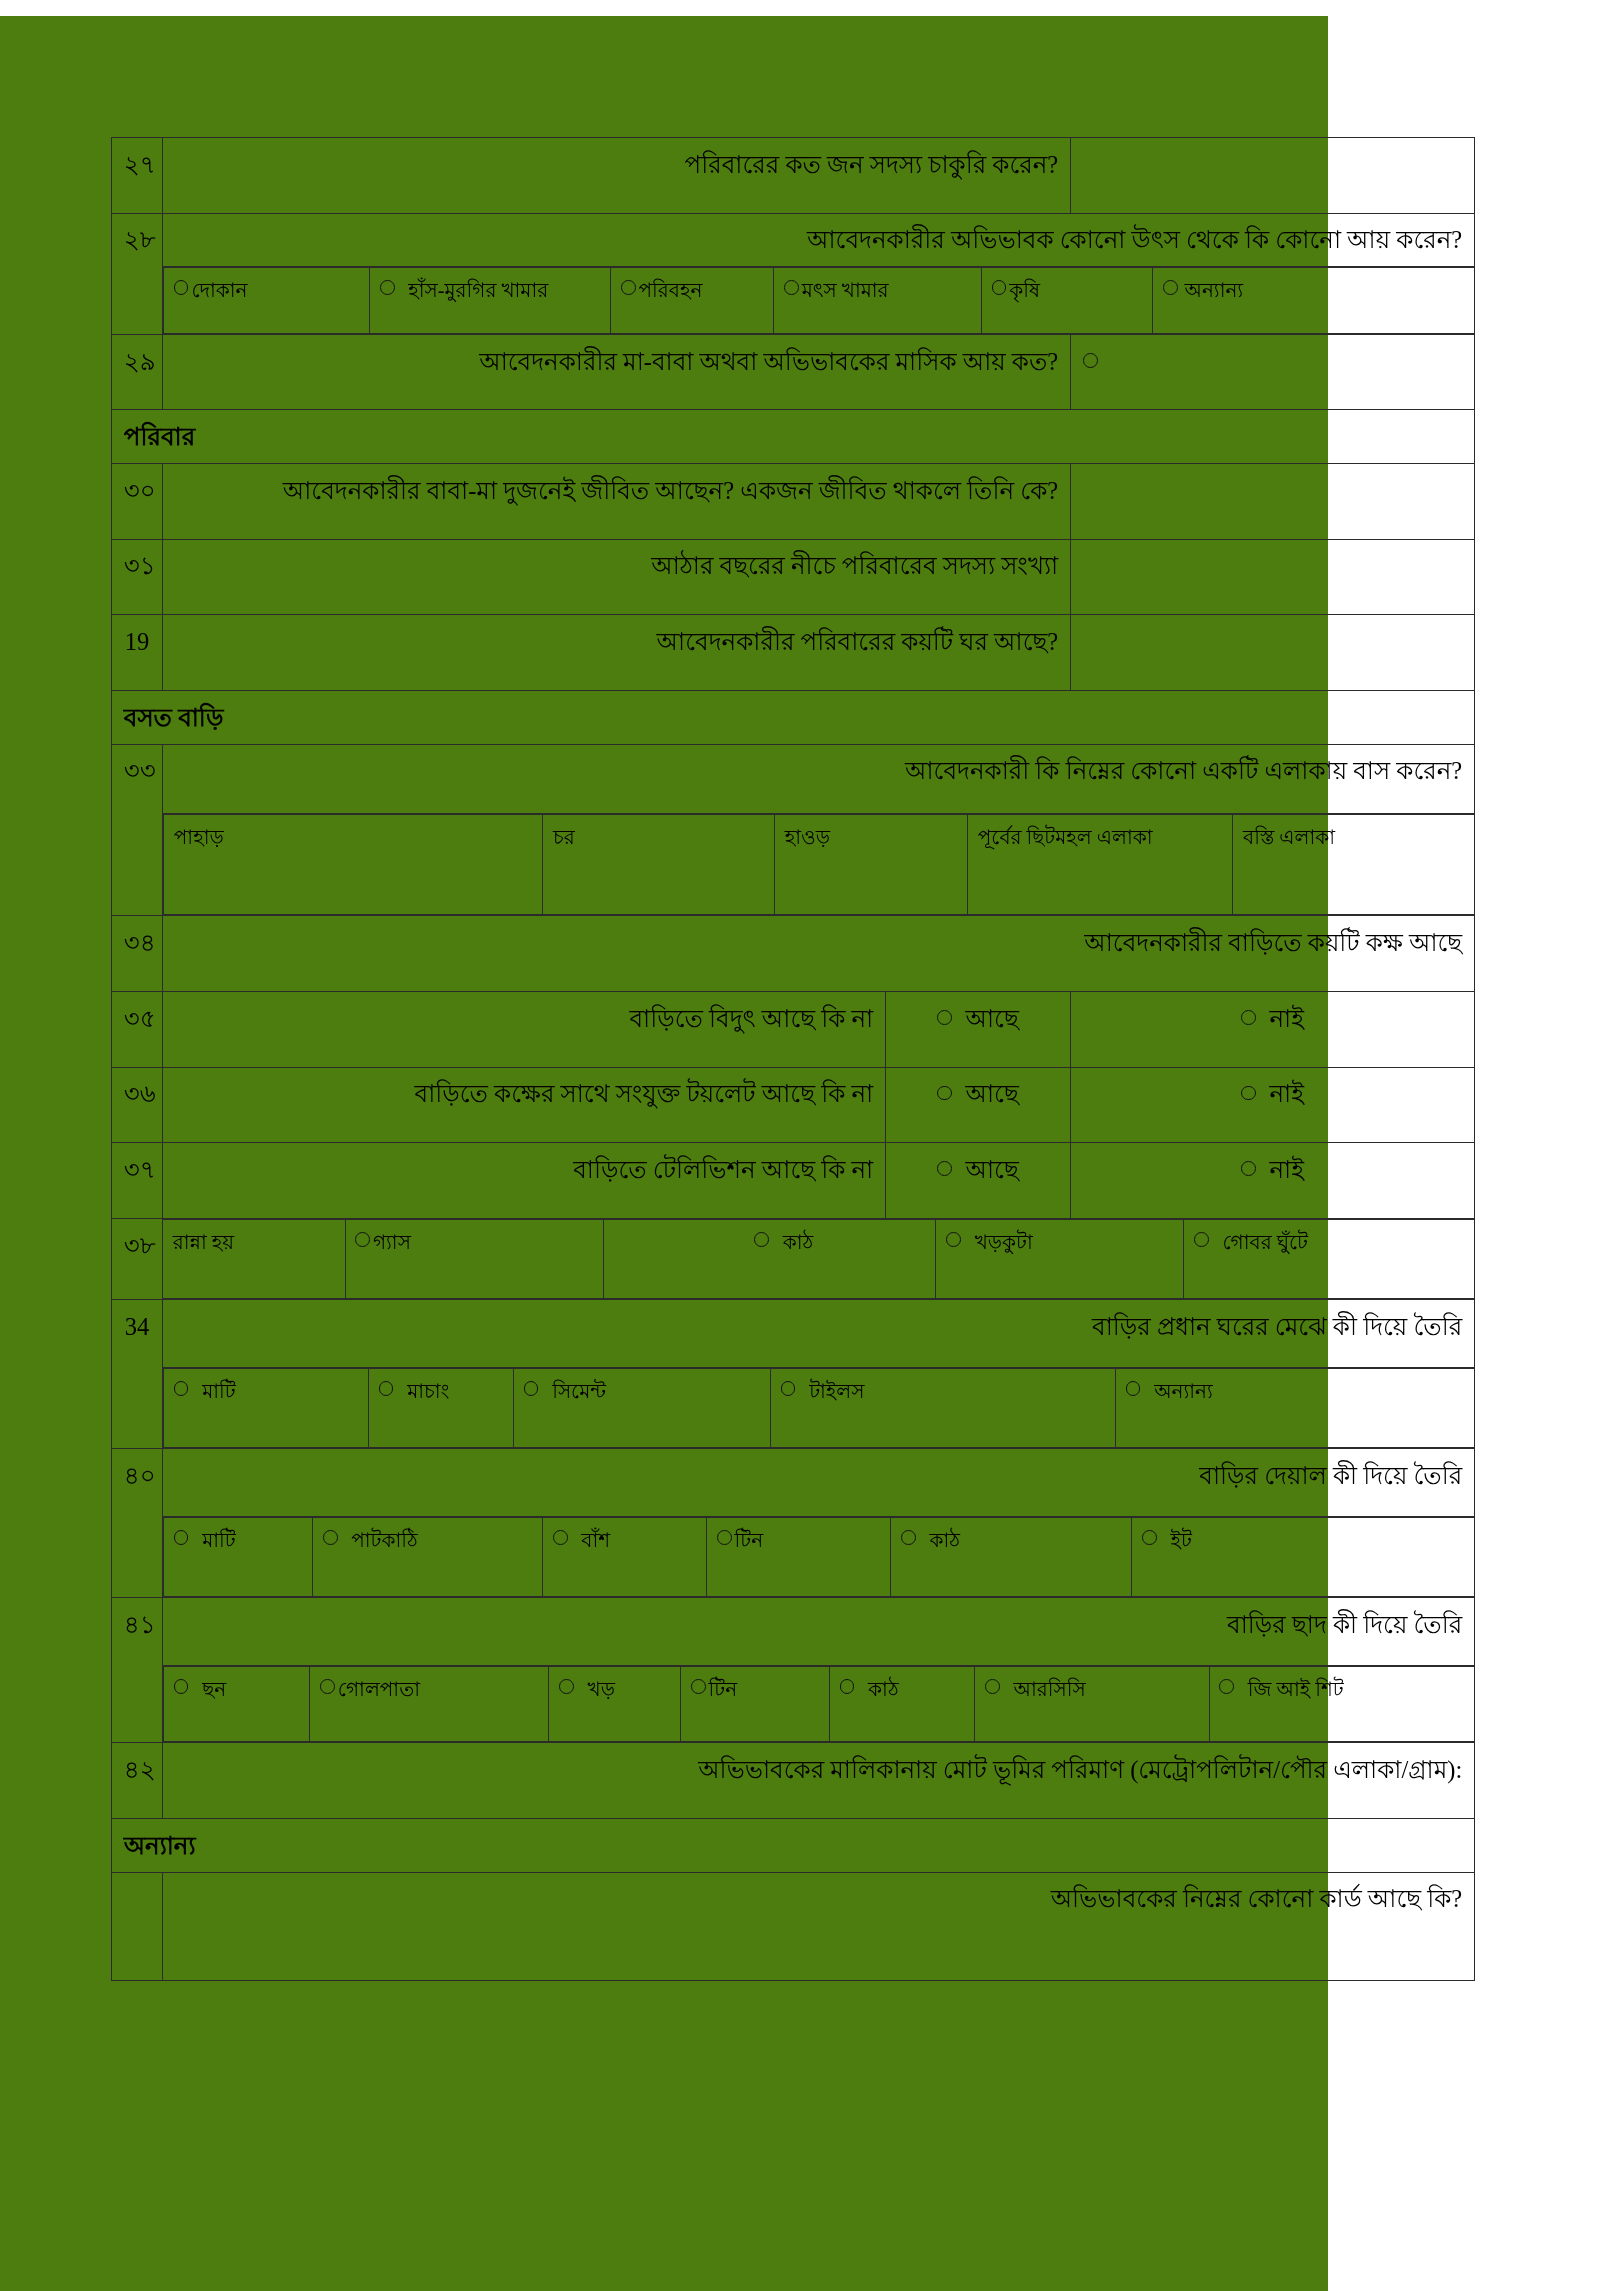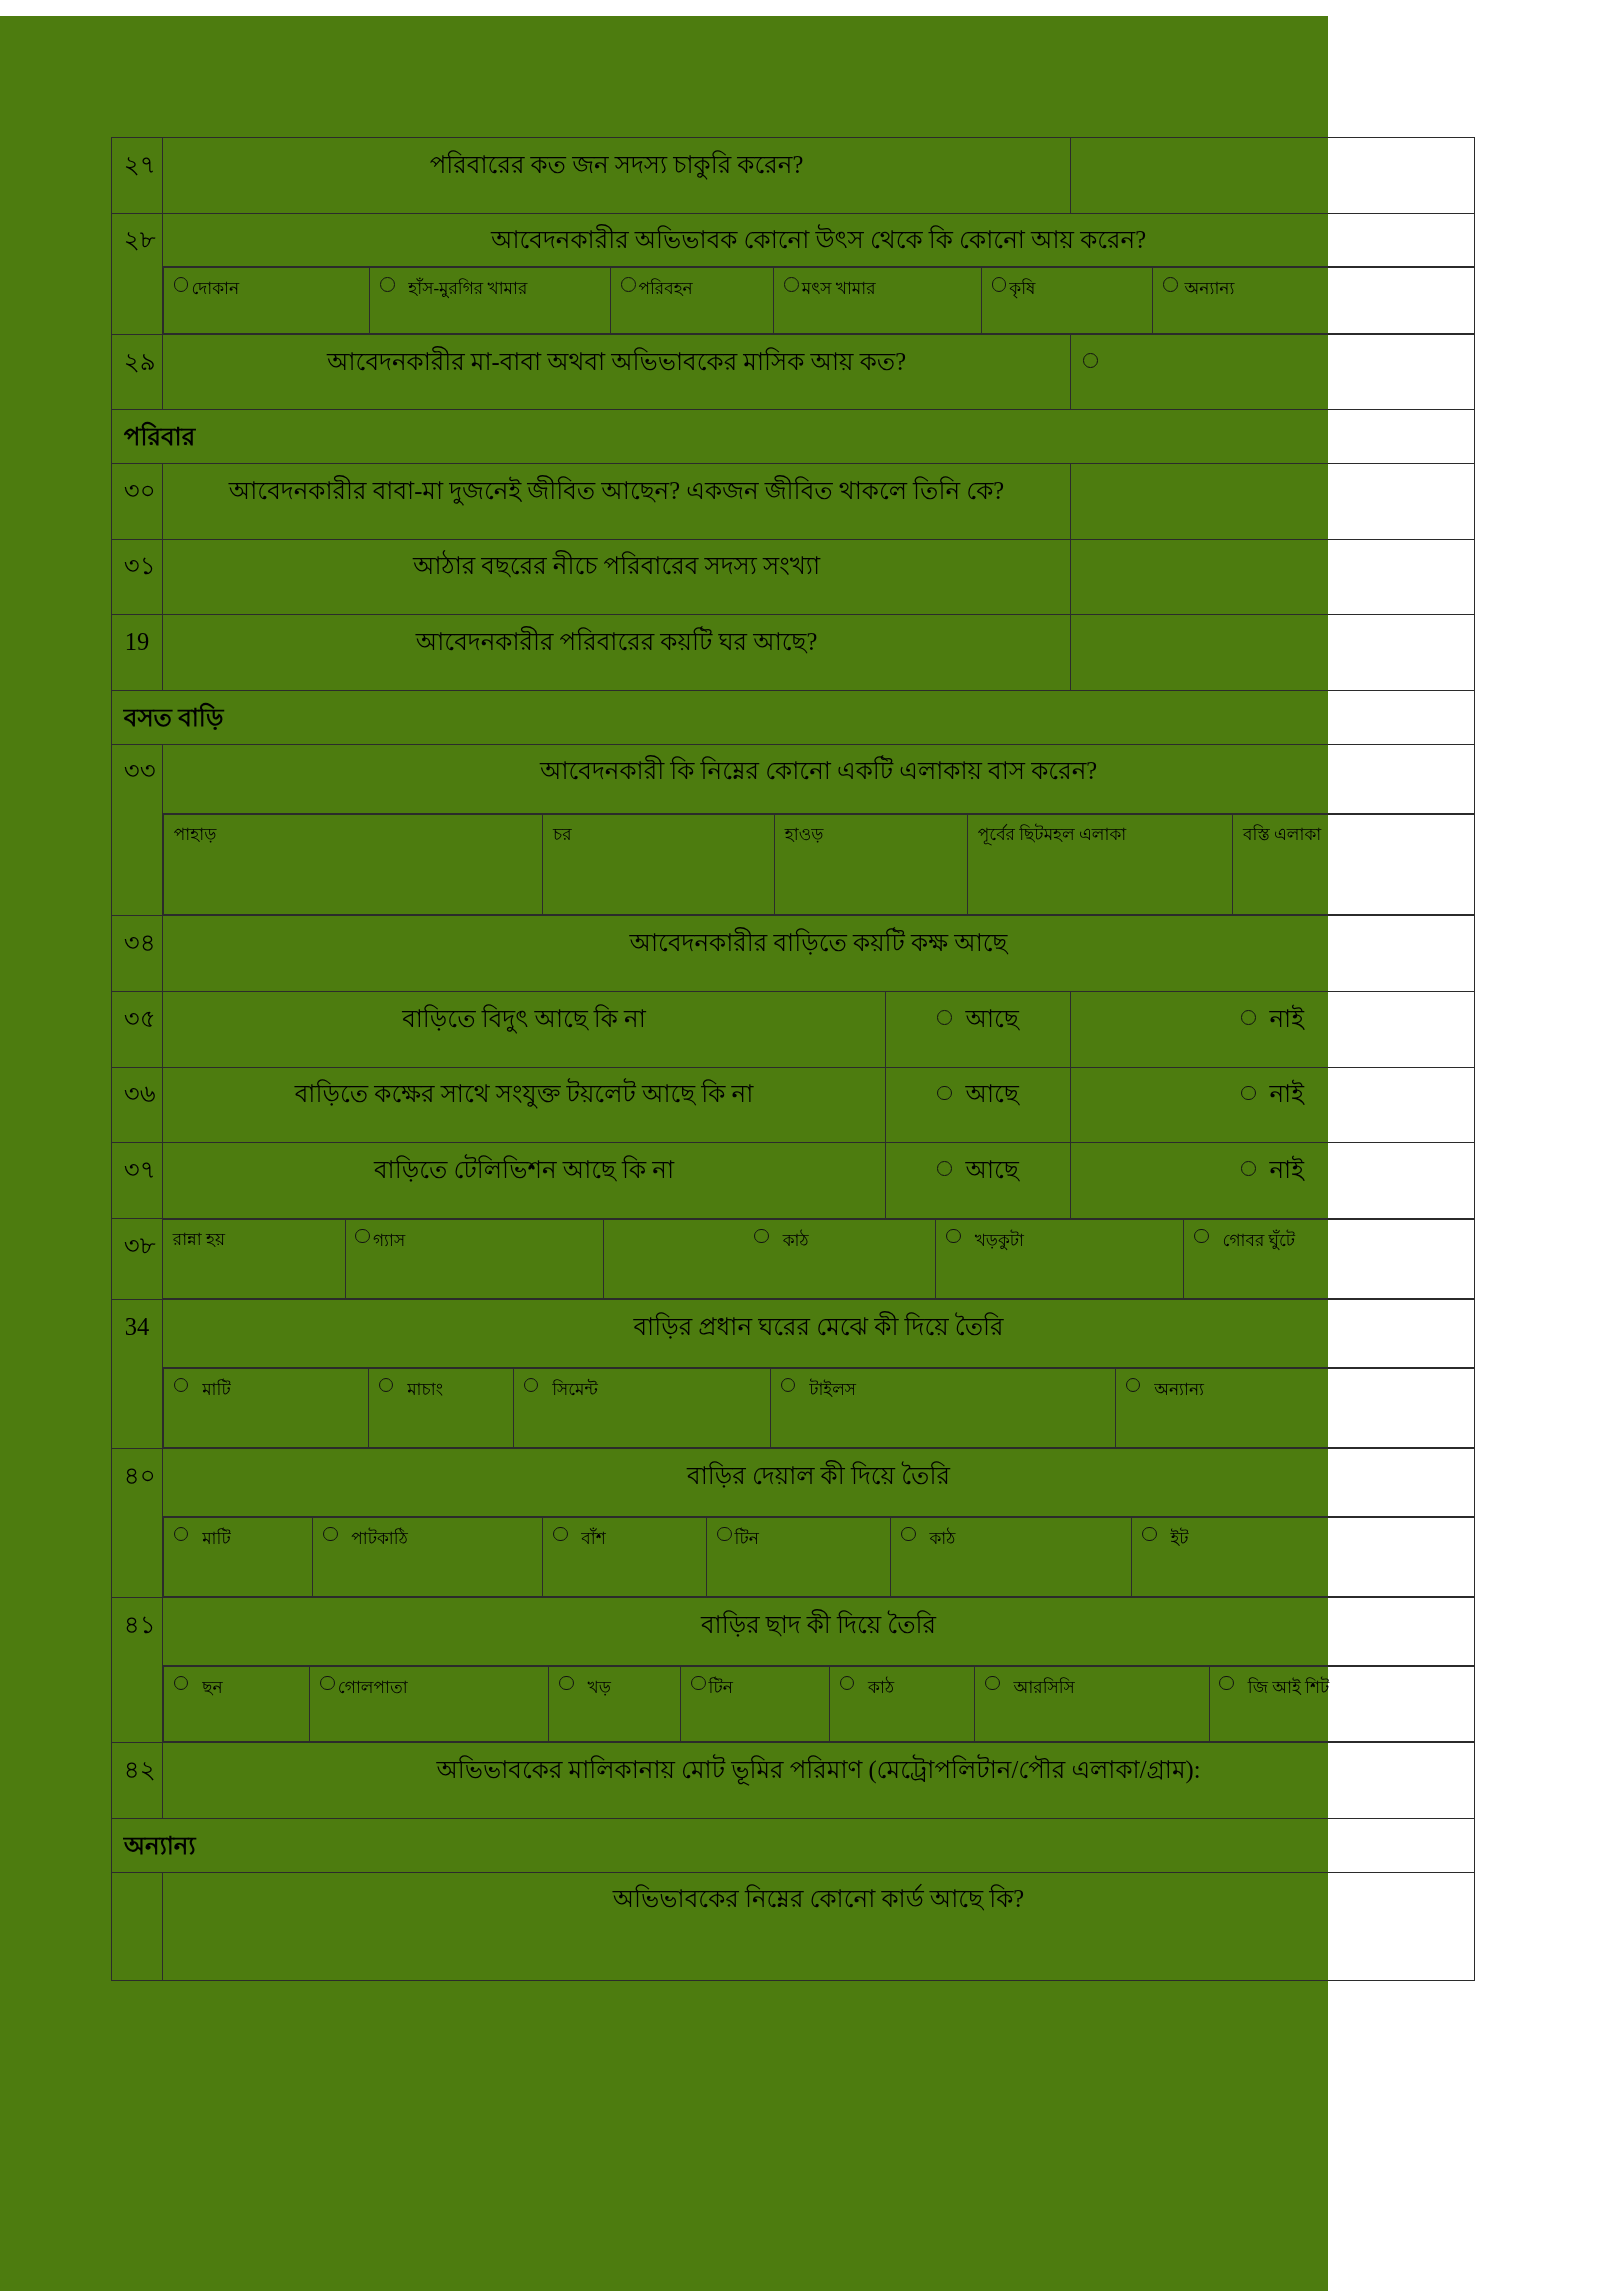--- a/index.html
+++ b/index.html
@@ -42,21 +42,21 @@
     font-size: 24.5px;
     font-family: "Liberation Serif", "DejaVu Serif", serif;
   }
   td.num {
     width: 51px;
     text-align: center;
     padding-left: 3.9px;
     padding-right: 3.9px;
   }
   td.qtext {
-    text-align: center;
+    text-align: right;
   }
   td.blank {
   }
   td.section {
     text-align: left;
     font-weight: bold;
     padding-top: 13.7px;
     padding-bottom: 25.5px;
   }
   td.tall-q {
@@ -65,21 +65,21 @@
   
   table.opts {
     border-collapse: collapse;
     table-layout: fixed;
     width: 100%;
   }
   table.opts td {
     border: 1.4px solid #2b2b2b;
     padding: 8.8px 9.8px;
     vertical-align: top;
-    font-size: 17px;
+    font-size: 20px;
     height: 47px;
   }
   .opt {
     white-space: normal;
     display: block;
   }
   .radio {
     display: inline-block;
     width: 14.7px;
     height: 14.7px;

